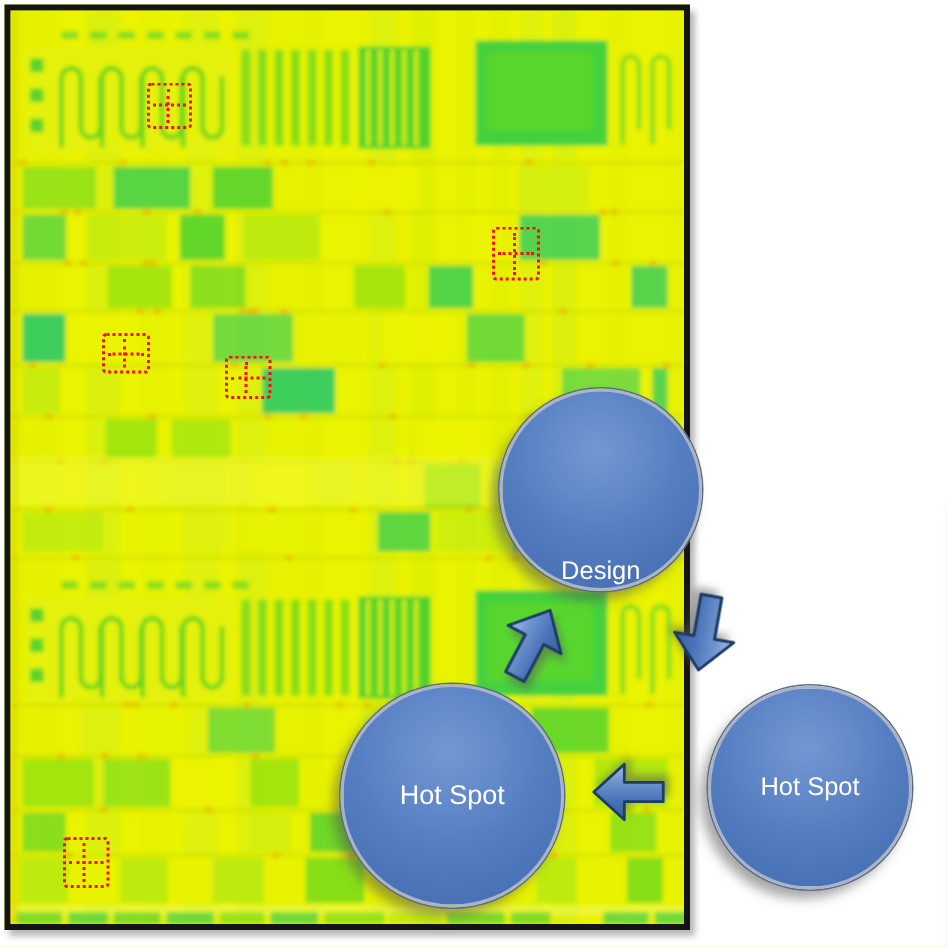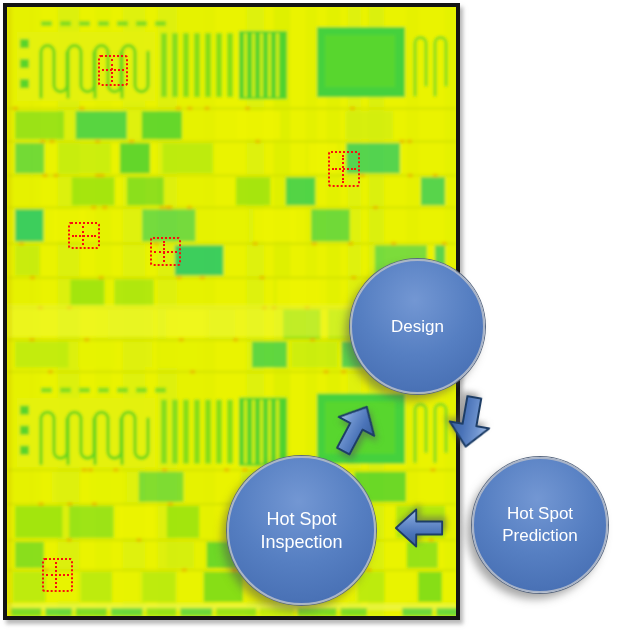--- a/index.html
+++ b/index.html
@@ -15,21 +15,21 @@
   .hotspot-marker .hm-v{position:absolute;left:42%;top:2px;bottom:2px;width:0;border-left:2px dotted #fb0d0d;}
   .hotspot-marker .hm-h{position:absolute;top:46%;left:2px;right:2px;height:0;border-top:2px dotted #fb0d0d;}
 
   
   .node{position:absolute;border-radius:50%;display:flex;flex-direction:column;align-items:center;
         justify-content:center;text-align:center;color:#ffffff;box-sizing:border-box;
         background:radial-gradient(circle at 48% 30%, #7397d3 0%, #567fc2 48%, #4a72b6 78%, #3f67a2 100%);
         border:2px solid #a9b4c8;
         box-shadow:0 0 0 1px #5b6a82, -5px 6px 8px rgba(80,80,80,.5);
         font-size:17px;line-height:22px;}
-  .node-dv{left:350px;top:259px;width:135px;height:135px;}
+  .node-dv{left:333px;top:259px;width:135px;height:135px;justify-content:flex-end;}
   .node-hi{left:227px;top:456px;width:149px;height:149px;font-size:18px;line-height:23px;}
   .node-hp{left:472px;top:457px;width:136px;height:136px;}
 
   
   .arrow{position:absolute;overflow:visible;filter:drop-shadow(-3px 4px 3px rgba(90,90,90,.55));}
   .arrow polygon{stroke:#1d3d66;stroke-width:2;stroke-linejoin:round;}
   #arrow-up{left:328px;top:406px;width:54px;height:46px;transform:rotate(-62deg);}
   #arrow-down{left:443px;top:399px;width:54px;height:46px;transform:rotate(100deg);}
   #arrow-left{left:394px;top:506px;width:50px;height:44px;transform:rotate(180deg);}
 </style>
@@ -381,21 +381,19 @@
       </defs>
     <polygon points="2,16 30,16 30,3 52,23 30,43 30,30 2,30" fill="url(#ag3)"></polygon>
   </svg>
 
   <div class="node node-dv">
     <span>Design</span>
   </div>
 
   <div class="node node-hi">
     <span>Hot Spot</span>
-    <span>Inspection</span>
   </div>
 
   <div class="node node-hp">
     <span>Hot Spot</span>
-    <span>Prediction</span>
   </div>
 
 </div>
 
 </body></html>

